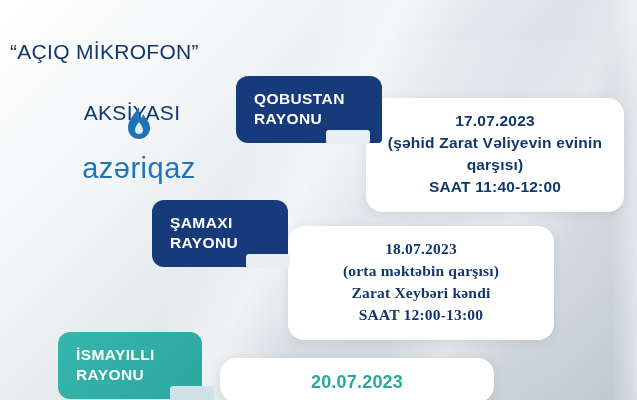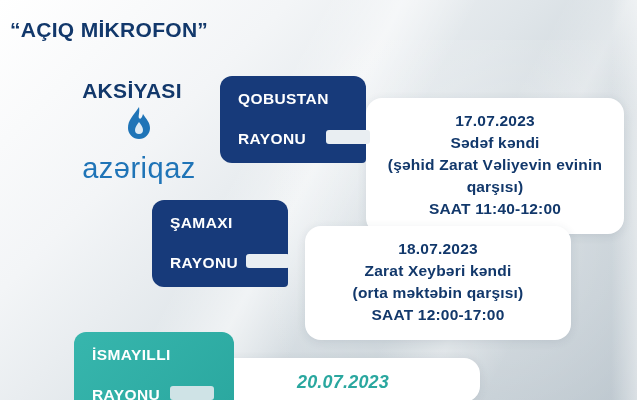--- a/index.html
+++ b/index.html
@@ -41,25 +41,25 @@
     bottom: -30%;
     width: 70%;
     height: 120%;
     background: radial-gradient(ellipse at 60% 40%, rgba(255,255,255,0.35), rgba(255,255,255,0) 65%);
     pointer-events: none;
   }
 
   .headline {
     position: absolute;
     left: 10px;
-    top: 16px;
+    top: 38px;
     width: 300px;
     z-index: 5;
     color: #12386b;
-    font-weight: bold;
+    font-weight: normal;
     font-size: 21px;
     line-height: 1.38;
     letter-spacing: 0.3px;
   }
   .headline .l1 { display: block; text-align: left; }
   .headline .l2 { display: block; text-align: center; padding-right: 56px; margin-top: 32px; }
 
   
   .logo-block {
     position: absolute;
@@ -88,40 +88,40 @@
     z-index: 4;
     color: #ffffff;
     font-weight: bold;
     font-size: 15.5px;
     line-height: 1.32;
     letter-spacing: 0.4px;
     padding: 13px 20px 13px 18px;
     border-radius: 12px;
   }
   .region-tag .r1 { display: block; }
-  .region-tag .r2 { display: block; margin-top: 20px; }
+  .region-tag .r2 { display: block; }
 
   #tag-qobustan {
-    left: 220px;
+    left: 236px;
     top: 76px;
     width: 146px;
     background: #173a7a;
     border-radius: 12px 12px 4px 12px;
   }
   #tag-samaxi {
     left: 152px;
     top: 200px;
     width: 136px;
     background: #173a7a;
     border-radius: 12px 12px 4px 12px;
   }
   #tag-ismayilli {
-    left: 74px;
+    left: 58px;
     top: 332px;
-    width: 160px;
+    width: 144px;
     background: linear-gradient(135deg, #37b6ad 0%, #2aa79f 100%);
     border-radius: 12px 12px 4px 12px;
   }
 
   
   .connector {
     position: absolute;
     z-index: 6;
     height: 14px;
     border-radius: 3px;
@@ -144,27 +144,26 @@
   .info-card .line {
     display: block;
     font-size: 15.5px;
     line-height: 1.42;
     font-weight: bold;
     letter-spacing: 0.2px;
   }
   .info-card .line.normal { font-weight: bold; }
 
   #card-1 { left: 366px; top: 98px; width: 258px; }
-  #card-2 { left: 305px; top: 226px; width: 266px; }
+  #card-2 { left: 288px; top: 226px; width: 266px; font-family: Liberation Serif, serif; }
   #card-3 {
-    left: 206px;
+    left: 220px;
     top: 358px;
     width: 274px;
     padding-bottom: 6px;
-    font-style: italic;
   }
   #card-3 .line { color: #2aa79f; font-size: 18px; }
 
   
   .edge-strip {
     position: absolute;
     right: 0;
     top: 0;
     width: 26px;
     height: 100%;
@@ -193,36 +192,35 @@
     <div class="logo-text">azəriqaz</div>
   </div>
 
   <div class="region-tag" id="tag-qobustan">
     <span class="r1">QOBUSTAN</span>
     <span class="r2">RAYONU</span>
   </div>
   <div class="connector" id="conn-1"></div>
   <div class="info-card" id="card-1">
     <span class="line">17.07.2023</span>
-    <span class="line">Sədəf kəndi</span>
     <span class="line normal">(şəhid Zarat Vəliyevin evinin</span>
     <span class="line normal">qarşısı)</span>
     <span class="line">SAAT 11:40-12:00</span>
   </div>
 
   <div class="region-tag" id="tag-samaxi">
     <span class="r1">ŞAMAXI</span>
     <span class="r2">RAYONU</span>
   </div>
   <div class="connector" id="conn-2"></div>
   <div class="info-card" id="card-2">
     <span class="line">18.07.2023</span>
+    <span class="line normal">(orta məktəbin qarşısı)</span>
     <span class="line">Zarat Xeybəri kəndi</span>
-    <span class="line normal">(orta məktəbin qarşısı)</span>
-    <span class="line">SAAT 12:00-17:00</span>
+    <span class="line">SAAT 12:00-13:00</span>
   </div>
 
   <div class="region-tag" id="tag-ismayilli">
     <span class="r1">İSMAYILLI</span>
     <span class="r2">RAYONU</span>
   </div>
   <div class="connector" id="conn-3"></div>
   <div class="info-card" id="card-3">
     <span class="line">20.07.2023</span>
   </div>

